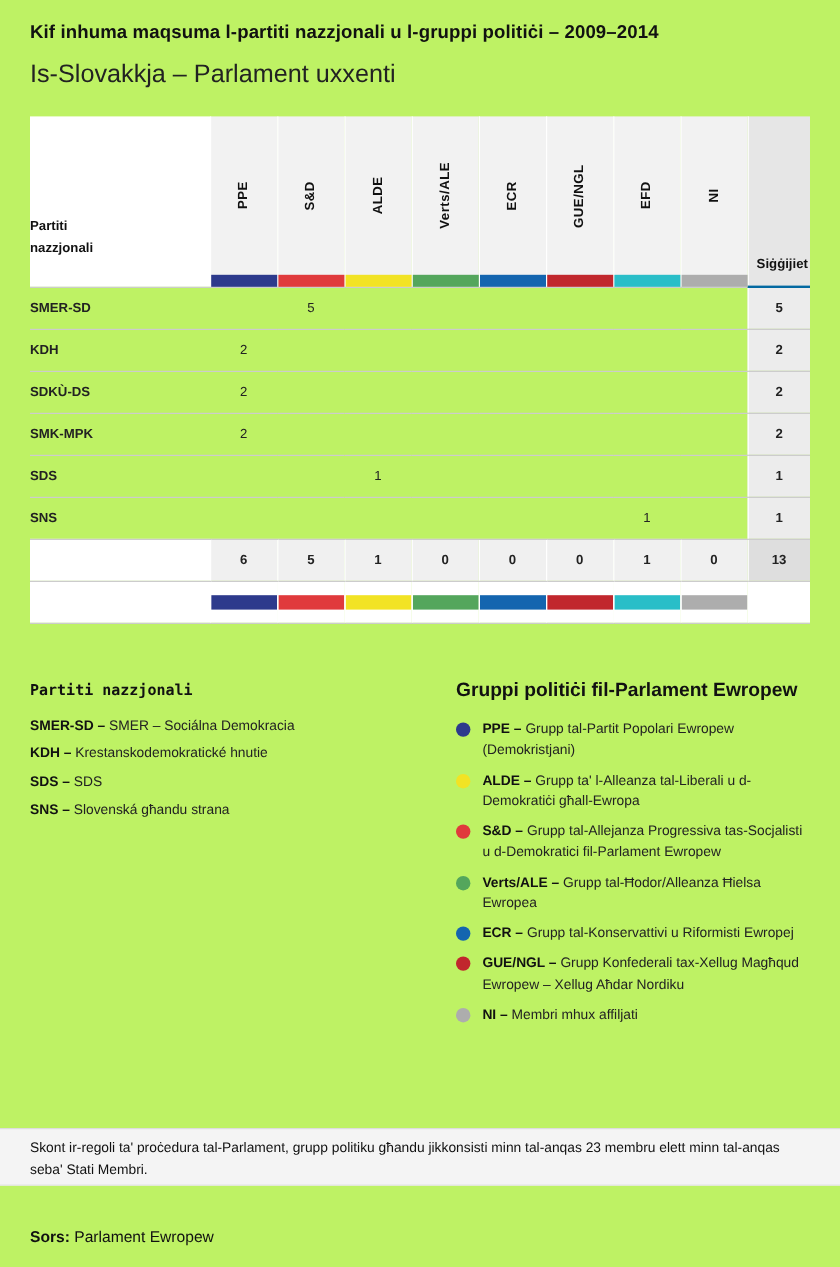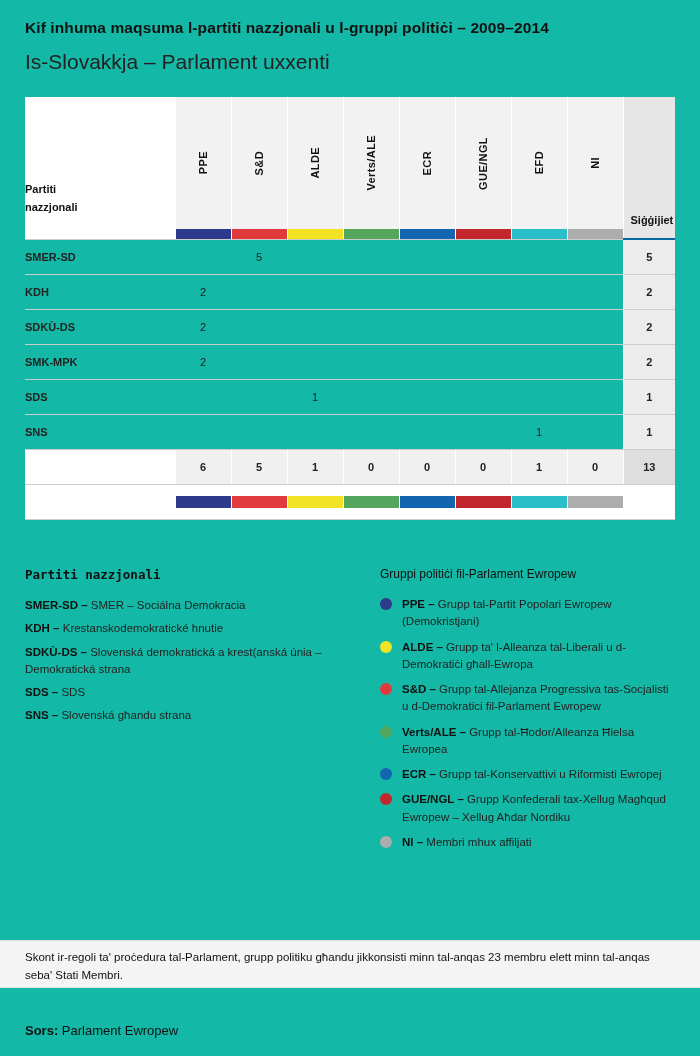--- a/index.html
+++ b/index.html
@@ -1,18 +1,18 @@
 <!DOCTYPE html>
 <html><head>
 <meta charset="utf-8">
 <style>
   * { box-sizing: border-box; }
   html, body { margin:0; padding:0; background:#fff; }
   body { font-family:"Liberation Sans","DejaVu Sans",sans-serif; }
-  .page { position:relative; width:700px; height:1056px; background:#14b8a6; overflow:hidden; }
+  .page { position:relative; width:700px; height:1056px; background:#bef264; overflow:hidden; }
 
   .title { position:absolute; top:19px; left:25px; font-size:15.5px; font-weight:bold; color:#111; letter-spacing:0.1px; }
   .subtitle { position:absolute; top:50px; left:25px; font-size:21px; font-weight:normal; color:#222; }
 
   
   .grid { position:absolute; top:97px; left:25px; width:650px; border-collapse:collapse; table-layout:fixed; }
   .grid th, .grid td { padding:0; }
 
   .party-head { vertical-align:bottom; border-bottom:1px solid #ccc; background:#fff; }
   .phead { display:flex; align-items:flex-end; height:141px; padding-bottom:22px; }
@@ -39,21 +39,21 @@
   .bar-row td { height:12px; border-bottom:none; border-left:1px solid #fff; background:#fff; }
   .bar-row .blank-cell { border-left:none; }
   .bbar { height:12px; width:100%; }
   .seats-bar-cell { background:#dedede; }
 
   
   .legend { position:absolute; top:567px; left:25px; width:650px; display:flex; }
   .legend-left { width:355px; padding-right:20px; }
   .legend-right { width:295px; }
   .lp-heading { font-family:"DejaVu Sans Mono","Liberation Mono",monospace; font-size:12.5px; font-weight:bold; color:#111; margin:0 0 15px 0; }
-  .lg-heading { font-size:12px; font-weight:normal; color:#111; margin:0 0 15px 0; }
+  .lg-heading { font-size:16px; font-weight:bold; color:#111; margin:0 0 15px 0; }
   .lp-item { font-size:11.5px; line-height:1.5; margin:0 0 6px 0; color:#222; }
   .lp-item strong, .lg-text strong { color:#111; }
   .lg-item { display:flex; font-size:11.5px; line-height:1.5; margin:0 0 8px 0; color:#222; }
   .dot { flex:0 0 auto; width:12px; height:12px; border-radius:50%; margin:2px 10px 0 0; }
   .lg-text { flex:1 1 auto; }
 
   
   .footband { position:absolute; top:940px; left:0; width:700px; height:48px; background:#f4f4f4;
               border-top:1px solid #ddd; border-bottom:1px solid #e5e5e5;
               padding:8px 25px 0 25px; font-size:11.5px; line-height:1.55; color:#111; }
@@ -276,21 +276,20 @@
       </tr>
     </tbody>
   </table>
 
   <div class="legend">
 
     <div class="legend-left">
       <div class="lp-heading">Partiti nazzjonali</div>
       <div class="lp-item"><strong><span>SMER-SD</span><span> – </span></strong><span>SMER – Sociálna Demokracia</span></div>
       <div class="lp-item"><strong><span>KDH</span><span> – </span></strong><span>Krestanskodemokratické hnutie</span></div>
-      <div class="lp-item"><strong><span>SDKÙ-DS</span><span> – </span></strong><span>Slovenská demokratická a krest(anská únia – Demokratická strana</span></div>
       <div class="lp-item"><strong><span>SDS</span><span> – </span></strong><span>SDS</span></div>
       <div class="lp-item"><strong><span>SNS</span><span> – </span></strong><span>Slovenská għandu strana</span></div>
     </div>
 
     <div class="legend-right">
       <div class="lg-heading">Gruppi politiċi fil-Parlament Ewropew</div>
       <div class="lg-item">
         <span class="dot" style="background: rgb(45, 58, 140);"></span>
         <span class="lg-text"><strong><span>PPE</span><span> – </span></strong><span>Grupp tal-Partit Popolari Ewropew (Demokristjani)</span></span>
       </div>

